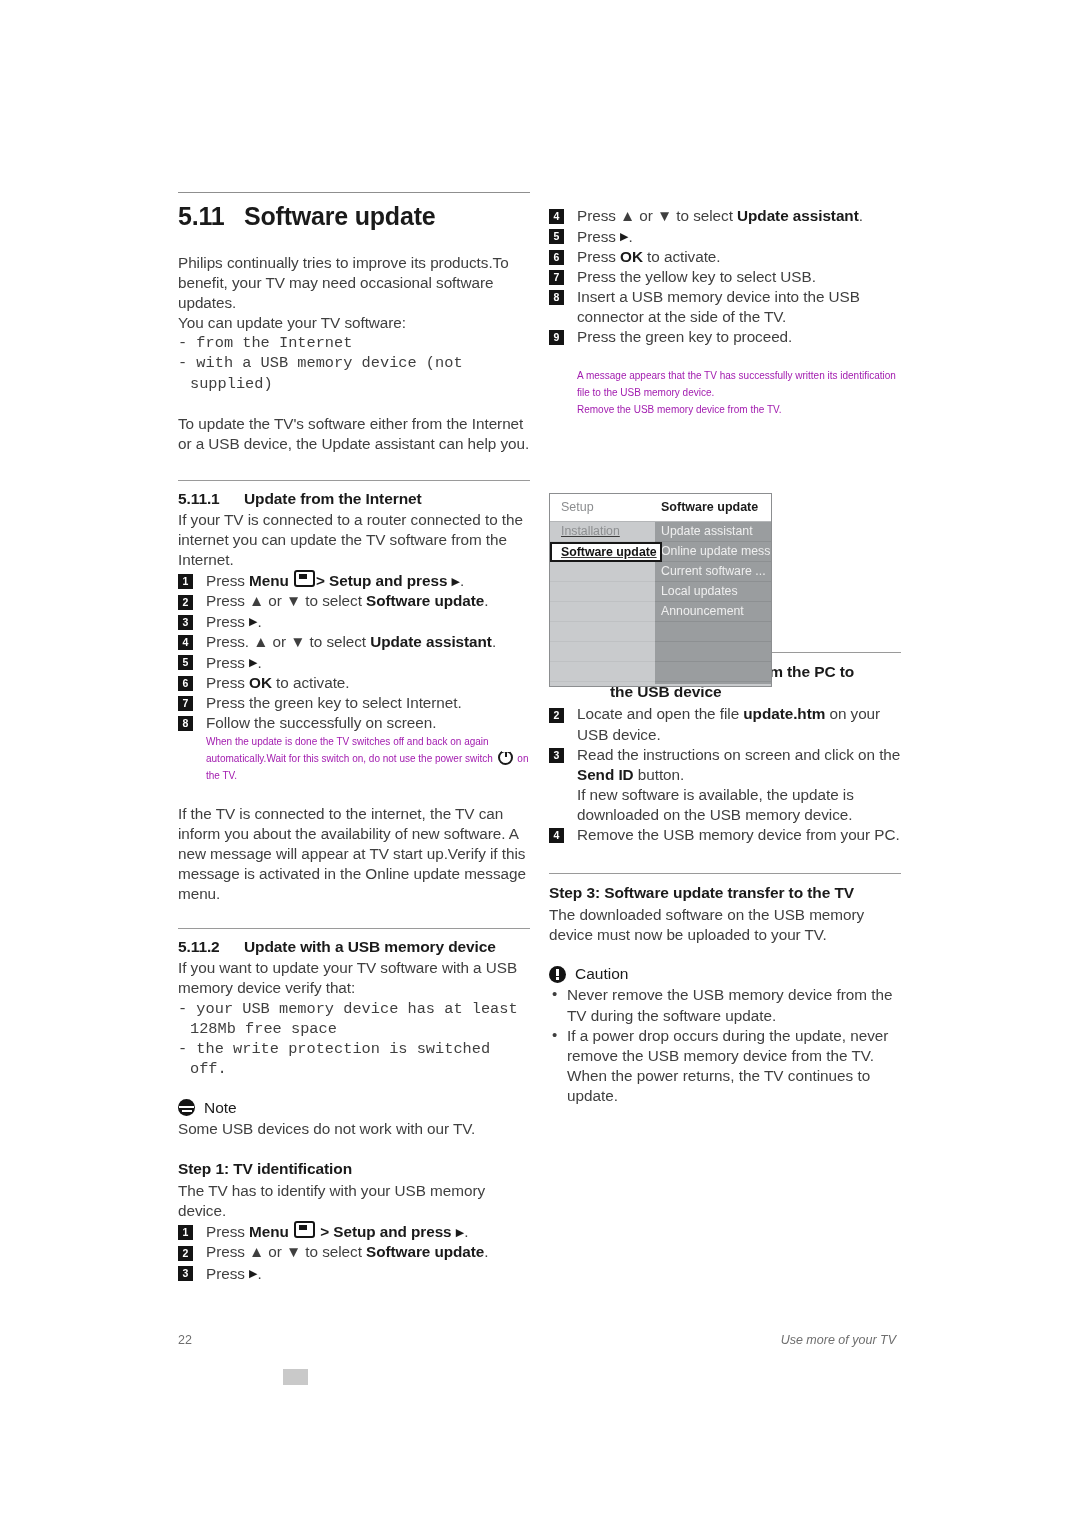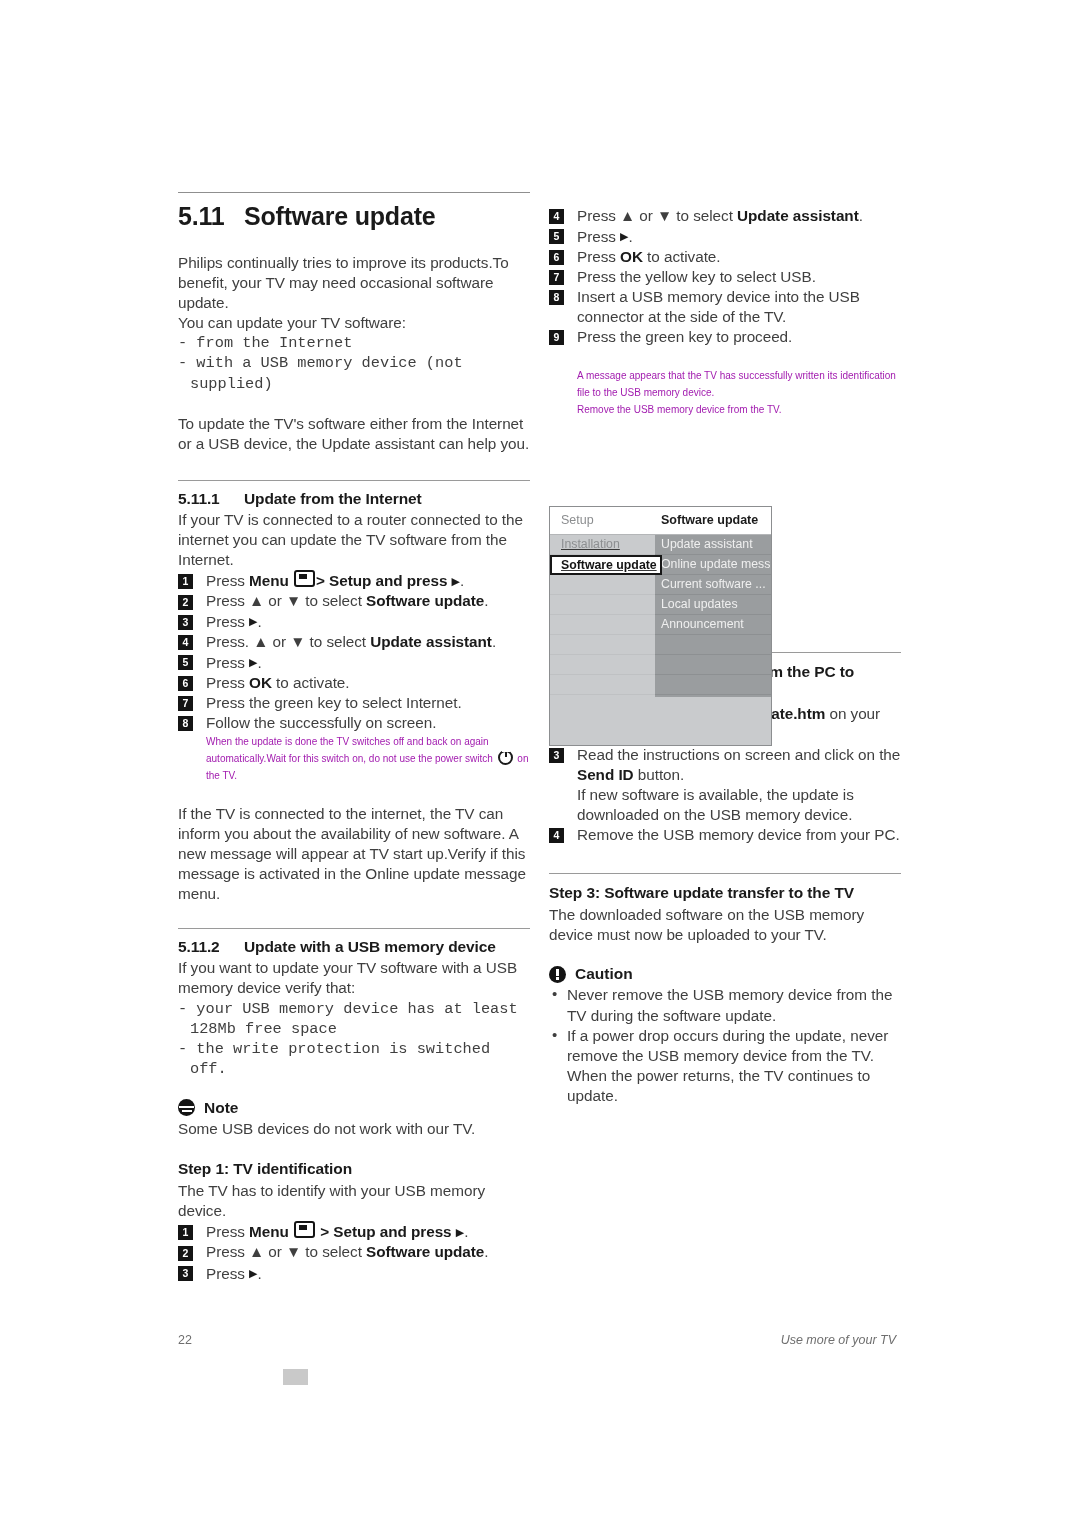--- a/index.html
+++ b/index.html
@@ -61,21 +61,21 @@
     font-weight: bold;
     color: #1a1a1a;
     margin: 0 0 2px 0;
     letter-spacing: -0.1px;
     line-height: 1.3;
   }
   h3.step-title .ind { display: block; padding-left: 61px; }
 
   h3.note-title {
     font-size: 15.5px;
-    font-weight: bold;
+    font-weight: normal;
     color: #1a1a1a;
     margin: 0 0 2px 0;
     display: flex;
     align-items: center;
     gap: 9px;
   }
 
   p.body {
     font-size: 15.3px;
     line-height: 20.1px;
@@ -225,23 +225,23 @@
     position: absolute;
     left: 7.3px; top: 11.5px;
     width: 2.6px; height: 2.6px;
     background: #ffffff;
   }
 
   
   .tvmenu {
     position: absolute;
     left: 549px;
-    top: 506px;
+    top: 493px;
     width: 223px;
-    height: 240px;
+    height: 194px;
     background: #c9cbcd;
     border: 1px solid #8c8e90;
     box-sizing: border-box;
     font-family: "Liberation Sans", sans-serif;
     overflow: hidden;
   }
   .tvmenu-head {
     display: flex;
     height: 28px;
     background: #ffffff;
@@ -327,21 +327,21 @@
 <div class="page">
 
   <div class="col col-left">
 
     <hr class="h-rule">
 
     <h1 class="sec-title">
       <span class="num">5.11</span><span>Software update</span>
     </h1>
 
-    <p class="body">Philips continually tries to improve its products.To benefit, your TV may need occasional software update.</p>
+    <p class="body">Philips continually tries to improve its products.To benefit, your TV may need occasional software updates.</p>
     <p class="body">You can update your TV software:</p>
     <ul class="dash-list">
       <li>- from the Internet</li>
       <li>- with a USB memory device (not supplied)</li>
     </ul>
     <p class="body gap">To update the TV's software either from the Internet or a USB device, the Update assistant can help you.</p>
 
     <div style="height:26px"></div>
     <hr class="h-rule thin">
 

